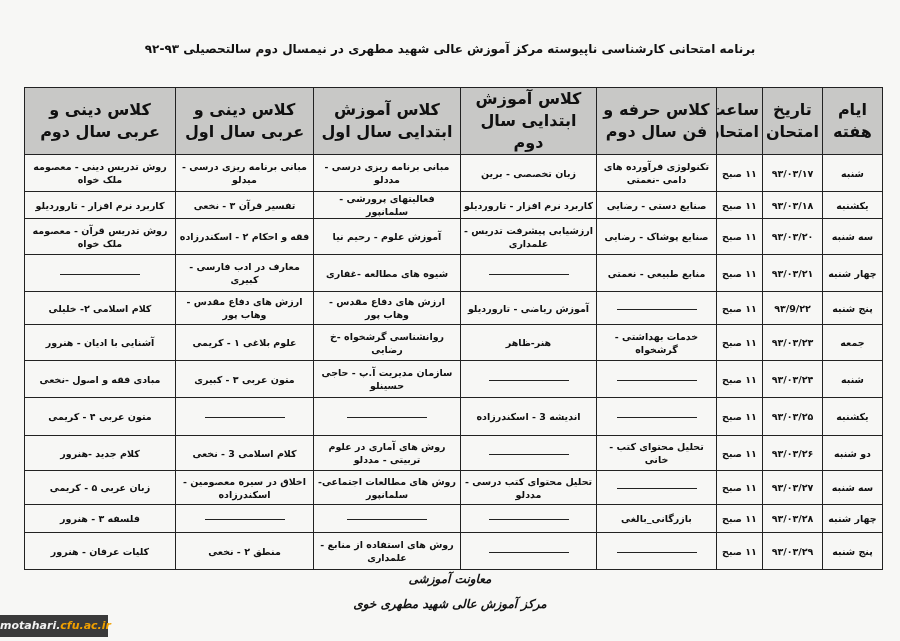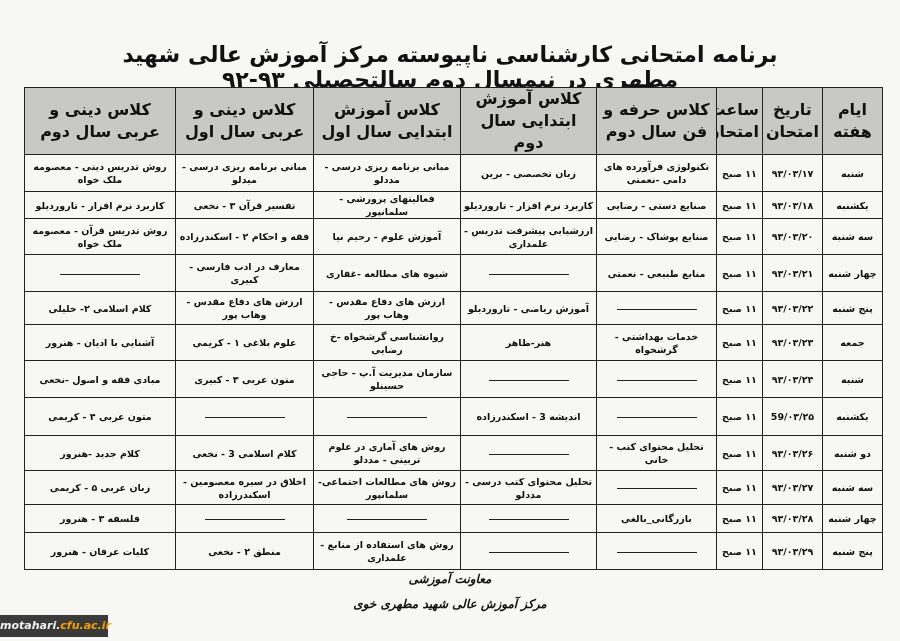--- a/index.html
+++ b/index.html
@@ -5,21 +5,21 @@
   html, body { margin:0; padding:0; }
   body {
     width:900px; height:641px; overflow:hidden; position:relative;
     background:#f7f7f5;
     font-family:"DejaVu Sans", sans-serif;
     color:#111;
   }
   .title {
     position:absolute; top:42px; left:100px; width:700px;
     text-align:center; direction:rtl;
-    font-size:22px; font-weight:bold; letter-spacing:-0.3px;
+    font-size:12px; font-weight:bold; letter-spacing:-0.3px;
   }
   table.schedule {
     position:absolute; top:87px; left:24px;
     width:858px; border-collapse:collapse; direction:rtl;
     table-layout:fixed;
   }
   table.schedule th, table.schedule td {
     border:1.5px solid #222; text-align:center; vertical-align:middle;
     padding:0 3px; overflow:hidden;
   }
@@ -111,21 +111,21 @@
         <td class="date">۹۳/۰۳/۲۱</td>
         <td class="time">۱۱ صبح</td>
         <td>منابع طبیعی - نعمتی</td>
         <td><span class="blank-line"></span></td>
         <td>شیوه های مطالعه -غفاری</td>
         <td>معارف در ادب فارسی - کبیری</td>
         <td><span class="blank-line"></span></td>
       </tr>
       <tr style="height: 33px;">
         <td class="day">پنج شنبه</td>
-        <td class="date">۹۳/۰۳/۲۲</td>
+        <td class="date">۹۳/9/۲۲</td>
         <td class="time">۱۱ صبح</td>
         <td><span class="blank-line"></span></td>
         <td>آموزش ریاضی - تارورديلو</td>
         <td>ارزش های دفاع مقدس - وهاب پور</td>
         <td>ارزش های دفاع مقدس - وهاب پور</td>
         <td>کلام اسلامی ۲- خلیلی</td>
       </tr>
       <tr style="height: 36px;">
         <td class="day">جمعه</td>
         <td class="date">۹۳/۰۳/۲۳</td>
@@ -141,21 +141,21 @@
         <td class="date">۹۳/۰۳/۲۴</td>
         <td class="time">۱۱ صبح</td>
         <td><span class="blank-line"></span></td>
         <td><span class="blank-line"></span></td>
         <td>سازمان مدیریت آ.پ - حاجی حسینلو</td>
         <td>متون عربی ۳ - کبیری</td>
         <td>مبادی فقه و اصول -نخعی</td>
       </tr>
       <tr style="height: 38px;">
         <td class="day">یکشنبه</td>
-        <td class="date">59/۰۳/۲۵</td>
+        <td class="date">۹۳/۰۳/۲۵</td>
         <td class="time">۱۱ صبح</td>
         <td><span class="blank-line"></span></td>
         <td>اندیشه 3 - اسکندرزاده</td>
         <td><span class="blank-line"></span></td>
         <td><span class="blank-line"></span></td>
         <td>متون عربی ۴ - کریمی</td>
       </tr>
       <tr style="height: 35px;">
         <td class="day">دو شنبه</td>
         <td class="date">۹۳/۰۳/۲۶</td>

